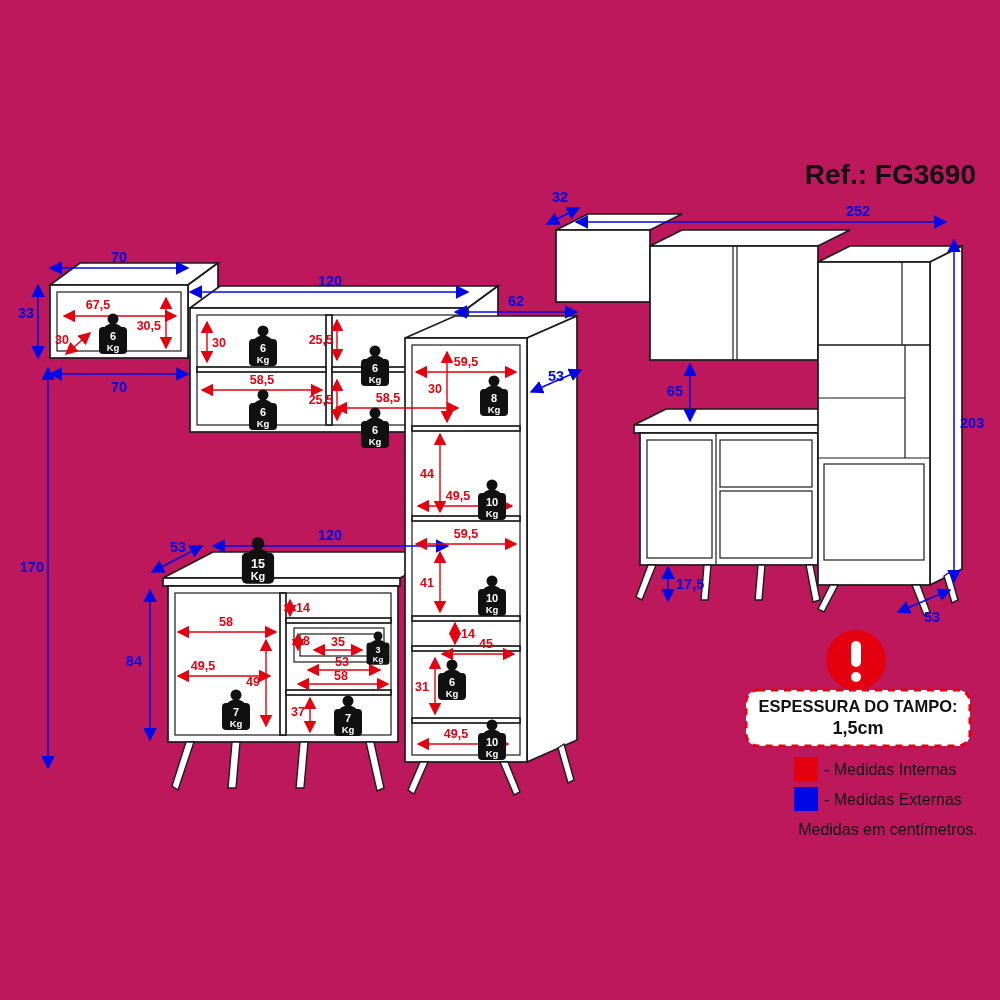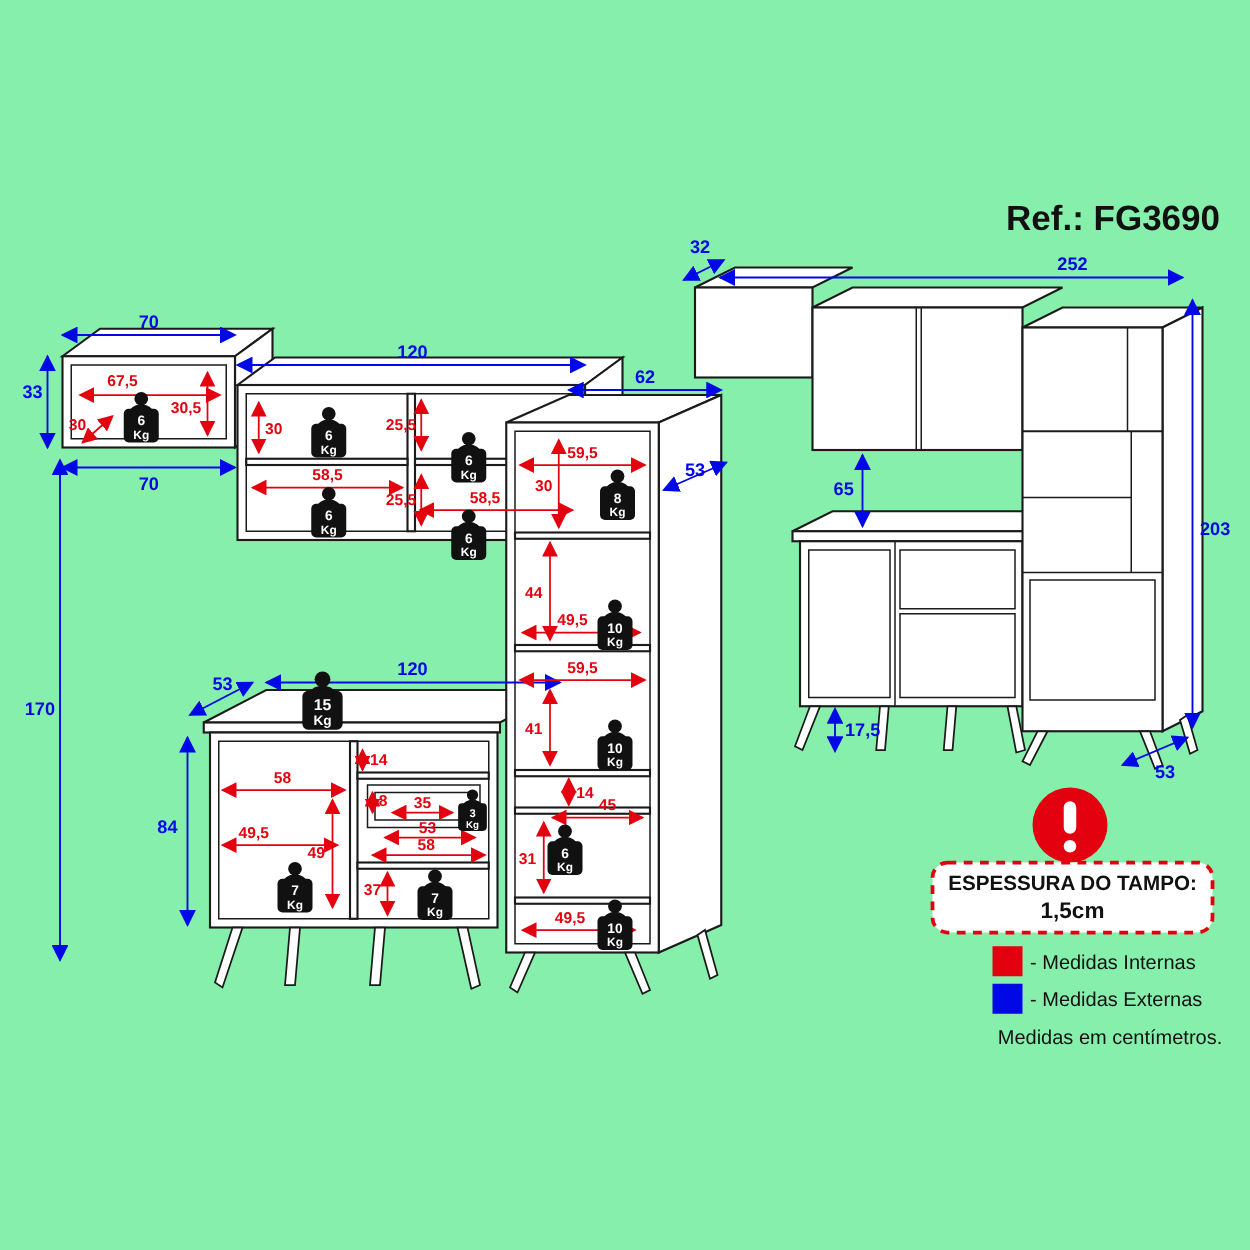--- a/index.html
+++ b/index.html
@@ -1,16 +1,16 @@
 <!DOCTYPE html>
 <html><head>
 <meta charset="utf-8">
 <style>
   html,body{margin:0;padding:0;background:#fff;}
-  #stage{position:relative;width:1000px;height:1000px;background:#86efac;
+  #stage{position:relative;width:1000px;height:1000px;background:#be185d;
          font-family:"Liberation Sans", sans-serif;}
   svg text{font-family:"Liberation Sans", sans-serif;}
   .k  {fill:#fff;stroke:#1b1b1b;stroke-width:1.7;}
   .kn {fill:none;stroke:#1b1b1b;stroke-width:1.7;}
   .k2 {fill:none;stroke:#1b1b1b;stroke-width:1.2;}
   .leg{fill:#fff;stroke:#1b1b1b;stroke-width:1.4;}
   .dr {fill:none;stroke:#e3000f;stroke-width:1.4;marker-start:url(#ar);marker-end:url(#ar);}
   .db {fill:none;stroke:#0008e6;stroke-width:1.5;marker-start:url(#ab);marker-end:url(#ab);}
   .rt {fill:#e3000f;font-size:12.5px;font-weight:600;}
   .bt {fill:#0008e6;font-size:14.5px;font-weight:600;}

